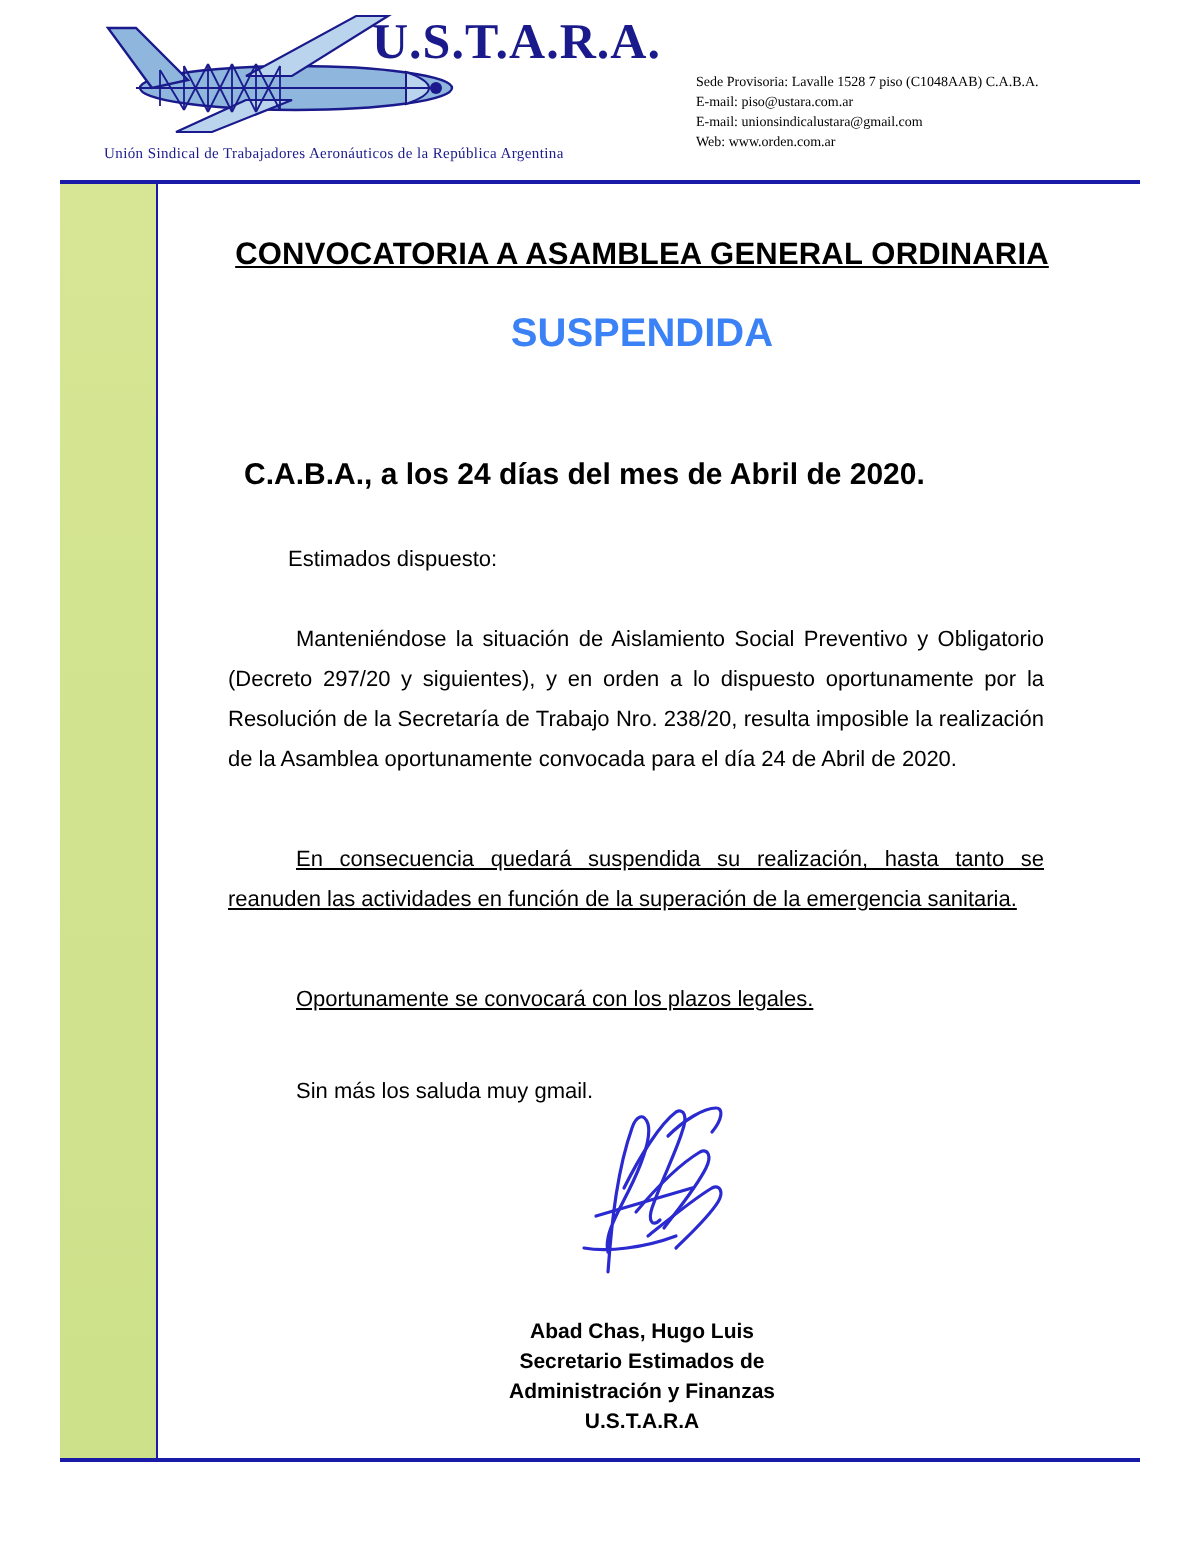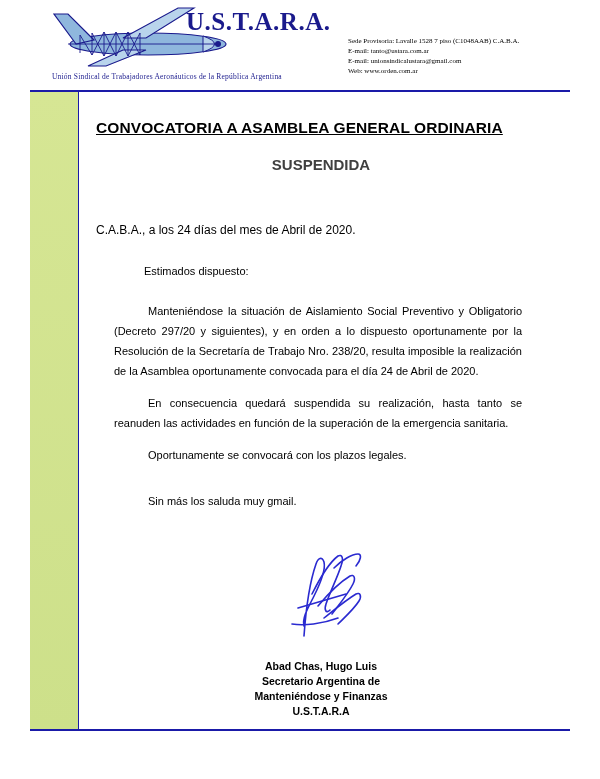--- a/index.html
+++ b/index.html
@@ -104,56 +104,57 @@
     background: #1a1aa8;
   }
   
   .content {
     position: absolute;
     left: 96px;
     top: 108px;
     width: 450px;
   }
   .doc-title {
-    text-align: left;
+    text-align: center;
     font-size: 15.5px;
     font-weight: bold;
     color: #000000;
     text-decoration: underline;
     letter-spacing: 0.1px;
     margin: 10px 0 0 0;
     line-height: 20px;
   }
   .doc-status {
     text-align: center;
+    font-size: 20px;
+    font-weight: bold;
+    color: #3b82f6;
+    margin: 18px 0 0 0;
+  }
+  .place-date {
+    margin: 50px 0 0 26px;
     font-size: 15px;
-    font-weight: bold;
-    color: #404040;
-    margin: 18px 0 0 0;
-  }
-  .place-date {
-    margin: 50px 0 0 0;
-    font-size: 12px;
-    color: #000;
+    color: #000;
+    font-weight: bold;
   }
   .salutation {
     margin: 28px 0 0 48px;
     font-size: 11px;
     color: #000;
   }
   p.para {
     margin: 24px 0 0 18px;
     font-size: 11px;
     line-height: 20px;
     text-align: justify;
     text-indent: 34px;
     color: #000;
     width: 408px;
   }
-  p.para.nospace { margin-top: 12px; }
+  p.para.nospace { margin-top: 30px; text-decoration: underline; }
   .closing {
     margin: 30px 0 0 52px;
     font-size: 11px;
     color: #000;
   }
   
   .sign-block {
     position: absolute;
     left: 96px;
     top: 548px;
@@ -213,21 +214,21 @@
         </g>
 
         <circle cx="190" cy="40" r="3" fill="#1a1a8c"></circle>
       </svg>
       <div class="brand-text">U.S.T.A.R.A.</div>
       <div class="brand-sub">Unión Sindical de Trabajadores Aeronáuticos de la República Argentina</div>
     </div>
 
     <div class="contact">
       <div>Sede Provisoria: Lavalle 1528 7 piso (C1048AAB) C.A.B.A.</div>
-      <div>E-mail: tanto@ustara.com.ar</div>
+      <div>E-mail: piso@ustara.com.ar</div>
       <div>E-mail: unionsindicalustara@gmail.com</div>
       <div>Web:  www.orden.com.ar</div>
     </div>
 
     <div class="header-rule"></div>
   </div>
 
   <div class="left-band"></div>
   <div class="left-band-rule"></div>
 
@@ -252,20 +253,20 @@
         <path d="M66 46 C74 30 84 14 92 8 C96 6 98 10 95 18 C92 28 84 44 80 56 C78 62 80 66 84 62"></path>
         <path d="M72 58 C82 46 94 34 104 28 C108 26 110 30 107 36 C102 46 92 58 86 66"></path>
         <path d="M52 60 C66 56 86 50 100 46"></path>
         <path d="M78 70 C88 62 100 52 110 46 C114 44 116 48 113 53 C108 61 98 70 92 76"></path>
         <path d="M88 20 C96 12 106 6 112 6 C116 6 115 12 110 18"></path>
         <path d="M46 76 C58 78 76 76 92 70"></path>
       </g>
     </svg>
     <div class="sign-name">
       <div>Abad Chas, Hugo Luis</div>
-      <div>Secretario Argentina de</div>
-      <div>Manteniéndose y Finanzas</div>
+      <div>Secretario Estimados de</div>
+      <div>Administración y Finanzas</div>
       <div>U.S.T.A.R.A</div>
     </div>
   </div>
 
   <div class="footer-rule"></div>
 </div>
 
 </body></html>

